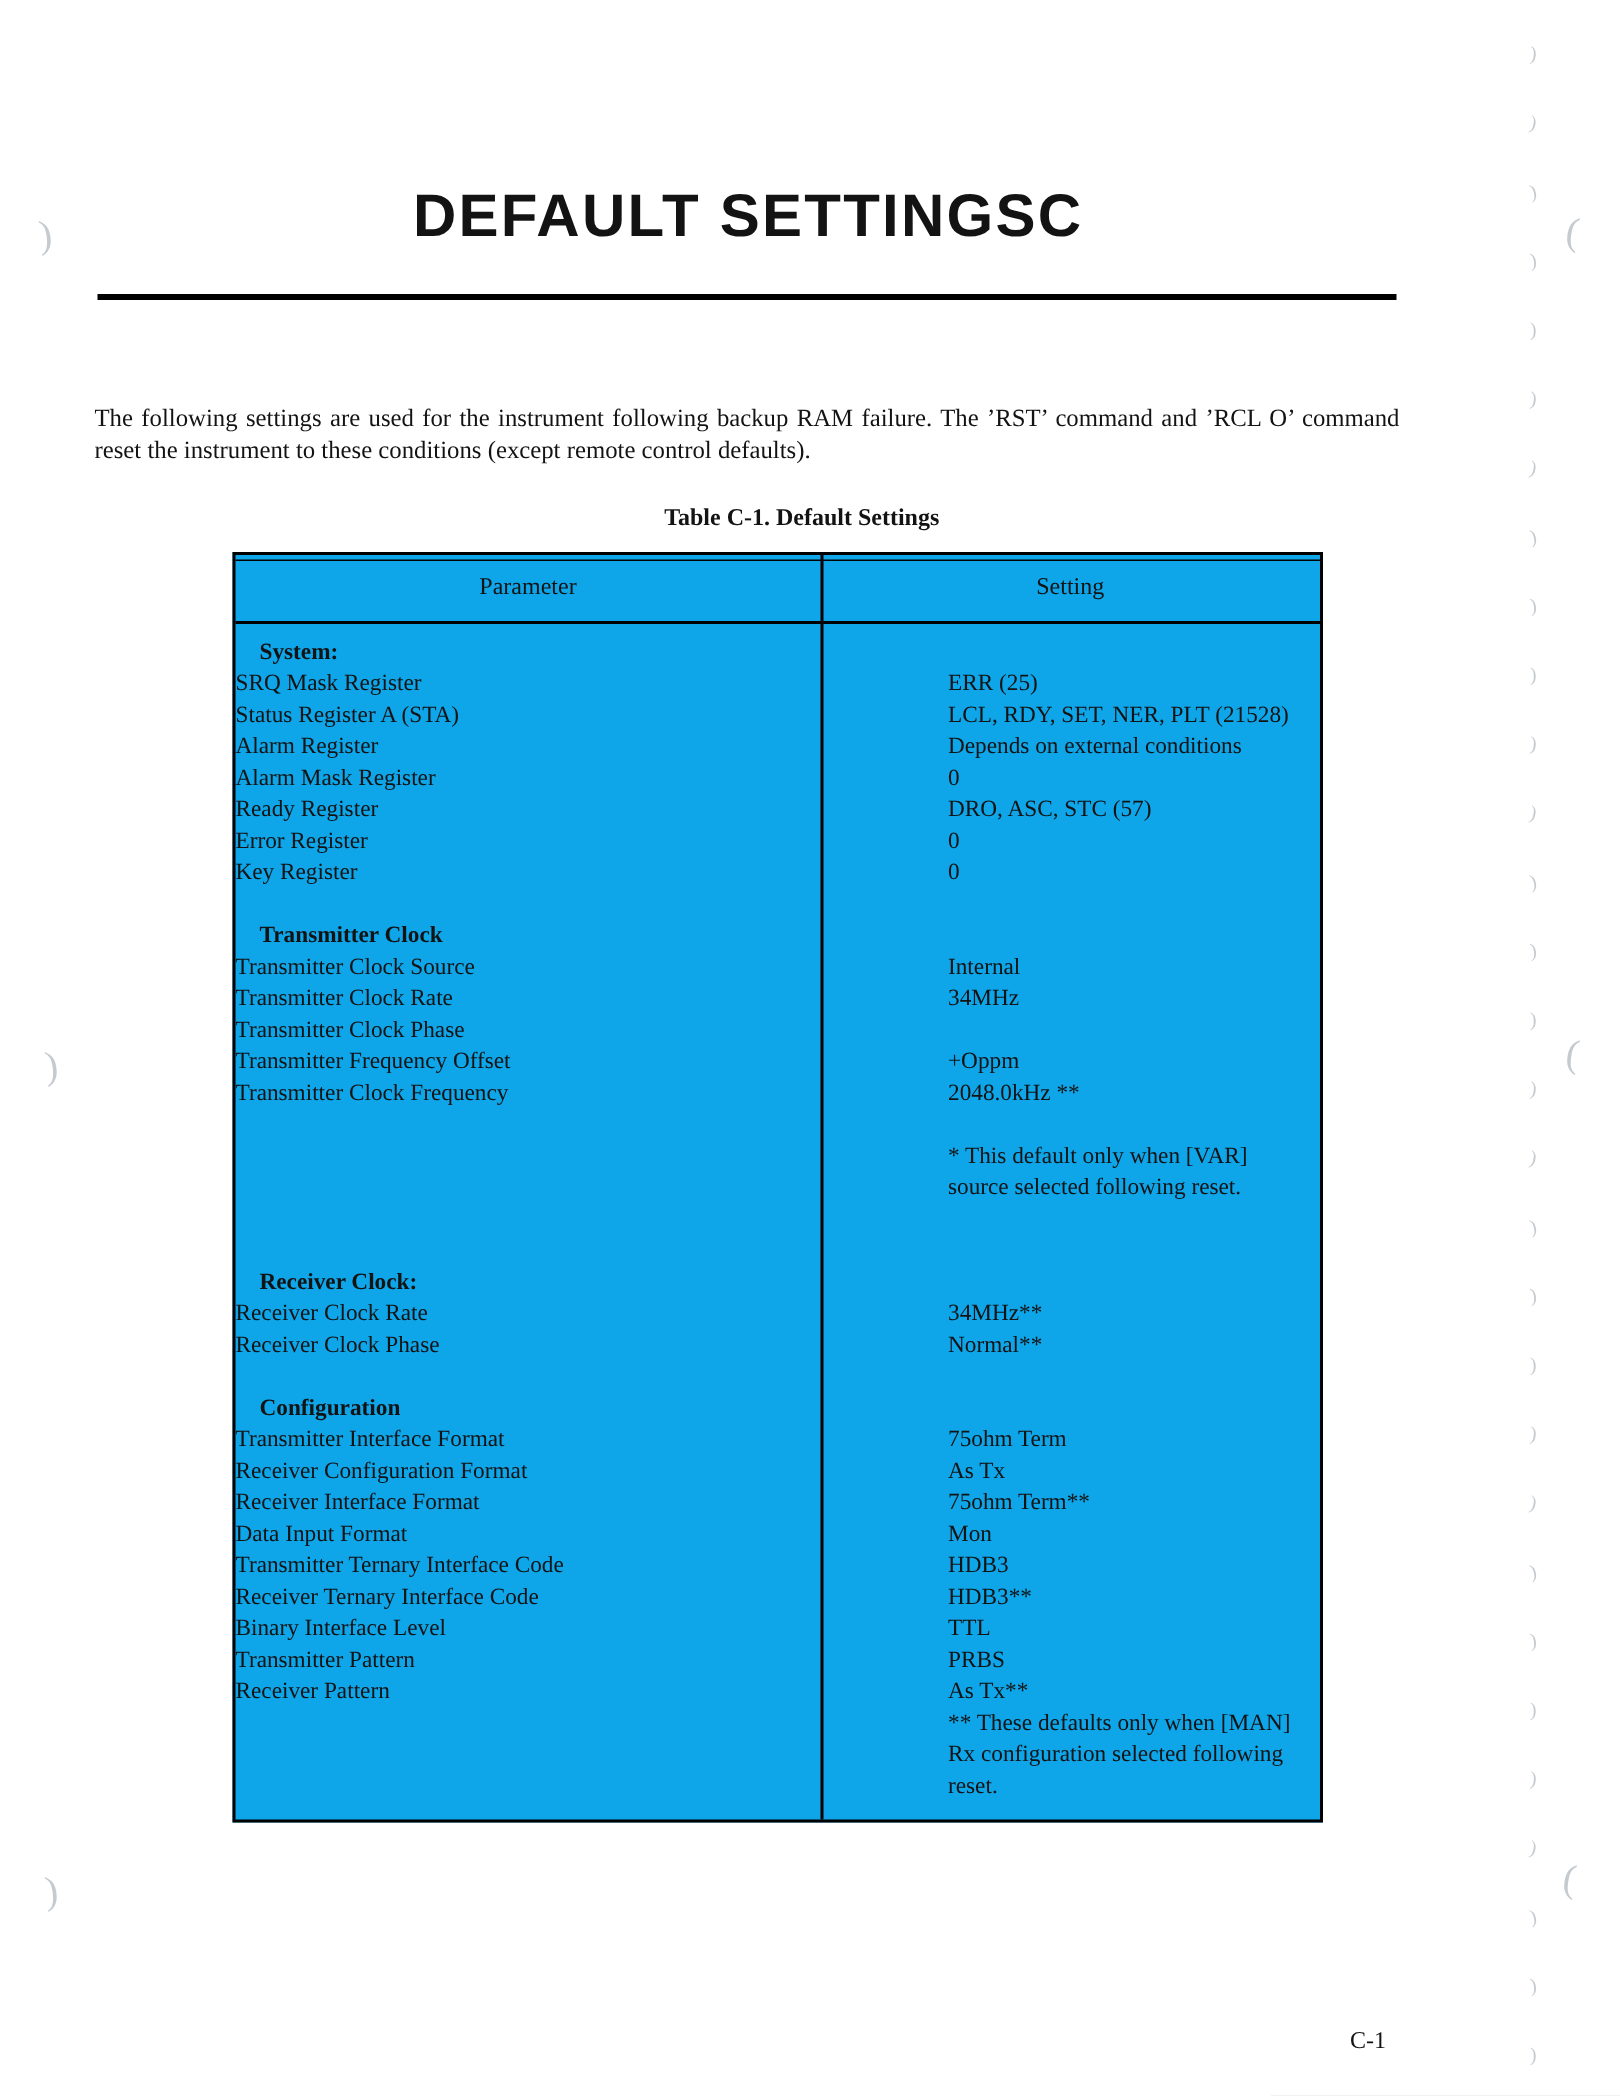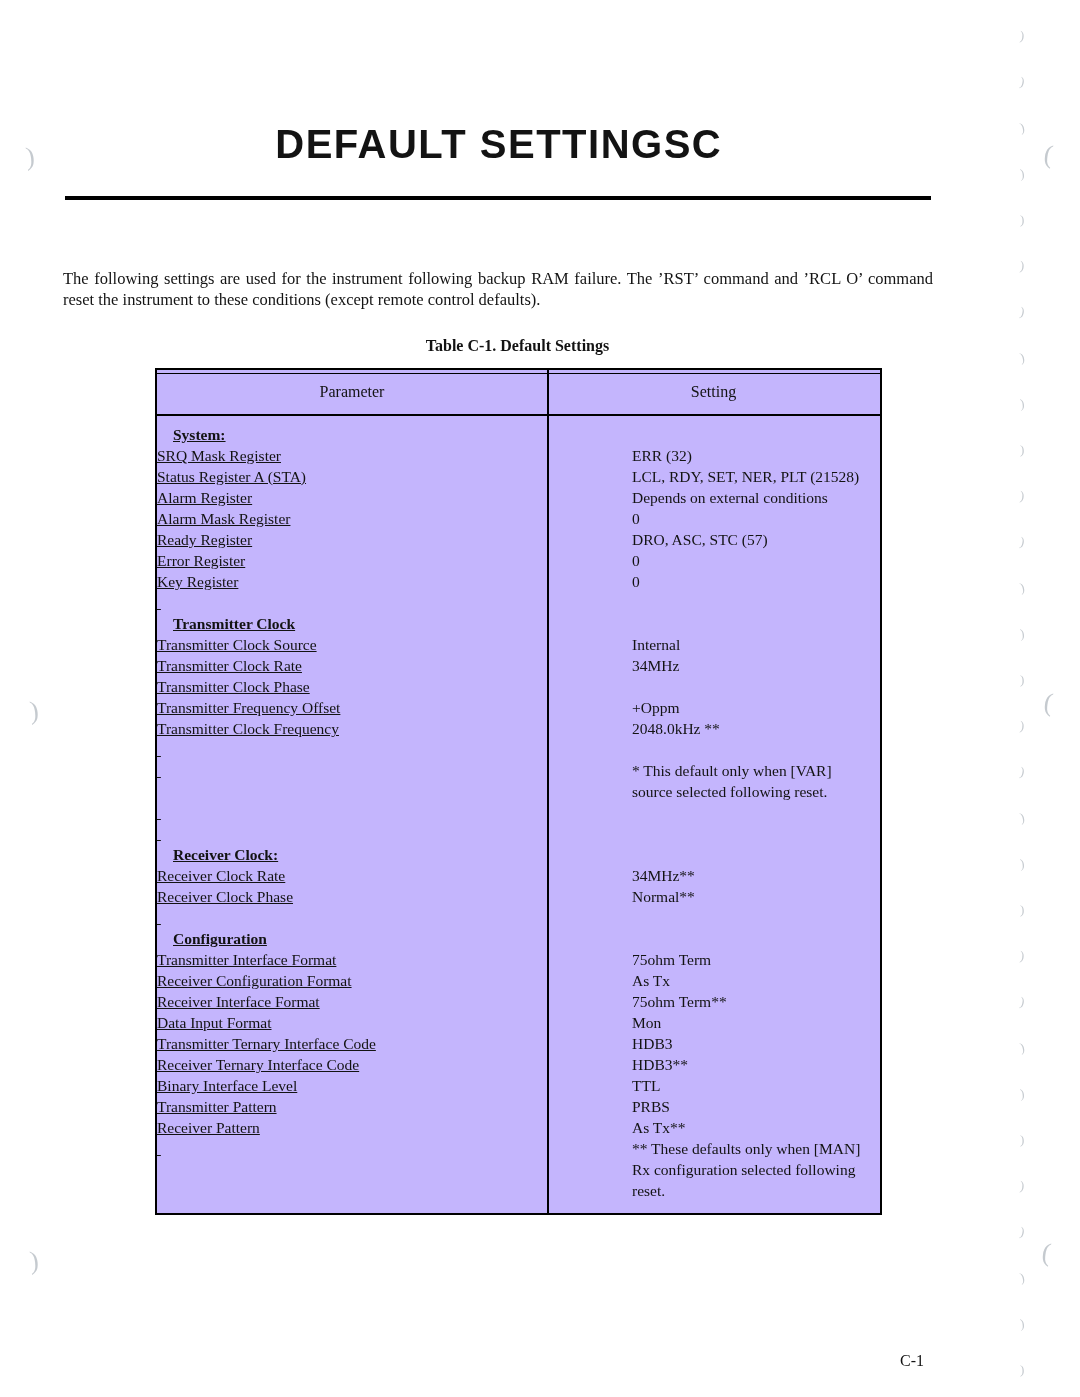--- a/index.html
+++ b/index.html
@@ -29,46 +29,46 @@
     position:absolute; left:65px; top:196px; width:866px; height:4px;
     background:#000;
   }
   
   .intro {
     position:absolute; left:63px; top:251px; width:870px;
     font-size:16.5px; line-height:21px; text-align:justify;
   }
   
   .table-caption {
-    position:absolute; left:155px; top:337px; width:725px;
+    position:absolute; left:172px; top:337px; width:725px;
     text-align:center; font-weight:bold; font-size:16px;
   }
   
   .dtable {
     position:absolute; left:155px; top:368px; width:723px;
     border:2px solid #000;
-    background:#c4b5fd;
+    background:#0ea5e9;
   }
   .dtable .inner-topline {
     position:absolute; top:3px; left:0; right:0; height:1px; background:#000;
   }
   .dtable .col-divider {
     position:absolute; top:0; bottom:0; left:390px; width:2px; background:#000;
   }
   .thead {
     display:flex; height:44px; align-items:center;
     border-bottom:2px solid #000;
   }
   .th { font-size:16px; }
   .th-param { width:390px; text-align:center; }
   .th-setting { flex:1; text-align:center; }
   .tbody { padding:8px 0 12px 0; }
   .row { display:flex; line-height:21px; font-size:15.5px; }
   .cell { white-space:normal; }
-  .cell-p { width:462px; box-sizing:border-box;text-decoration:underline; }
+  .cell-p { width:462px; box-sizing:border-box; }
   .cell-s { flex:1; padding-left:13px; padding-right:8px; box-sizing:border-box; }
   .row.section .cell-p { padding-left:16px; font-weight:bold; }
   .row.item .cell-p { }
   .row.blank { height:21px; }
   .row.note .cell-p { }
   
   .footer-pageno {
     position:absolute; left:900px; top:1352px; font-size:16px;
   }
   
@@ -102,21 +102,21 @@
       <div class="th th-param">Parameter</div>
       <div class="th th-setting">Setting</div>
     </div>
     <div class="tbody" id="table-body">
         <div class="row section">
           <div class="cell cell-p">System:</div>
           <div class="cell cell-s"></div>
         </div>
         <div class="row item">
           <div class="cell cell-p">SRQ Mask Register</div>
-          <div class="cell cell-s">ERR (32)</div>
+          <div class="cell cell-s">ERR (25)</div>
         </div>
         <div class="row item">
           <div class="cell cell-p">Status Register A (STA)</div>
           <div class="cell cell-s">LCL, RDY, SET, NER, PLT (21528)</div>
         </div>
         <div class="row item">
           <div class="cell cell-p">Alarm Register</div>
           <div class="cell cell-s">Depends on external conditions</div>
         </div>
         <div class="row item">

